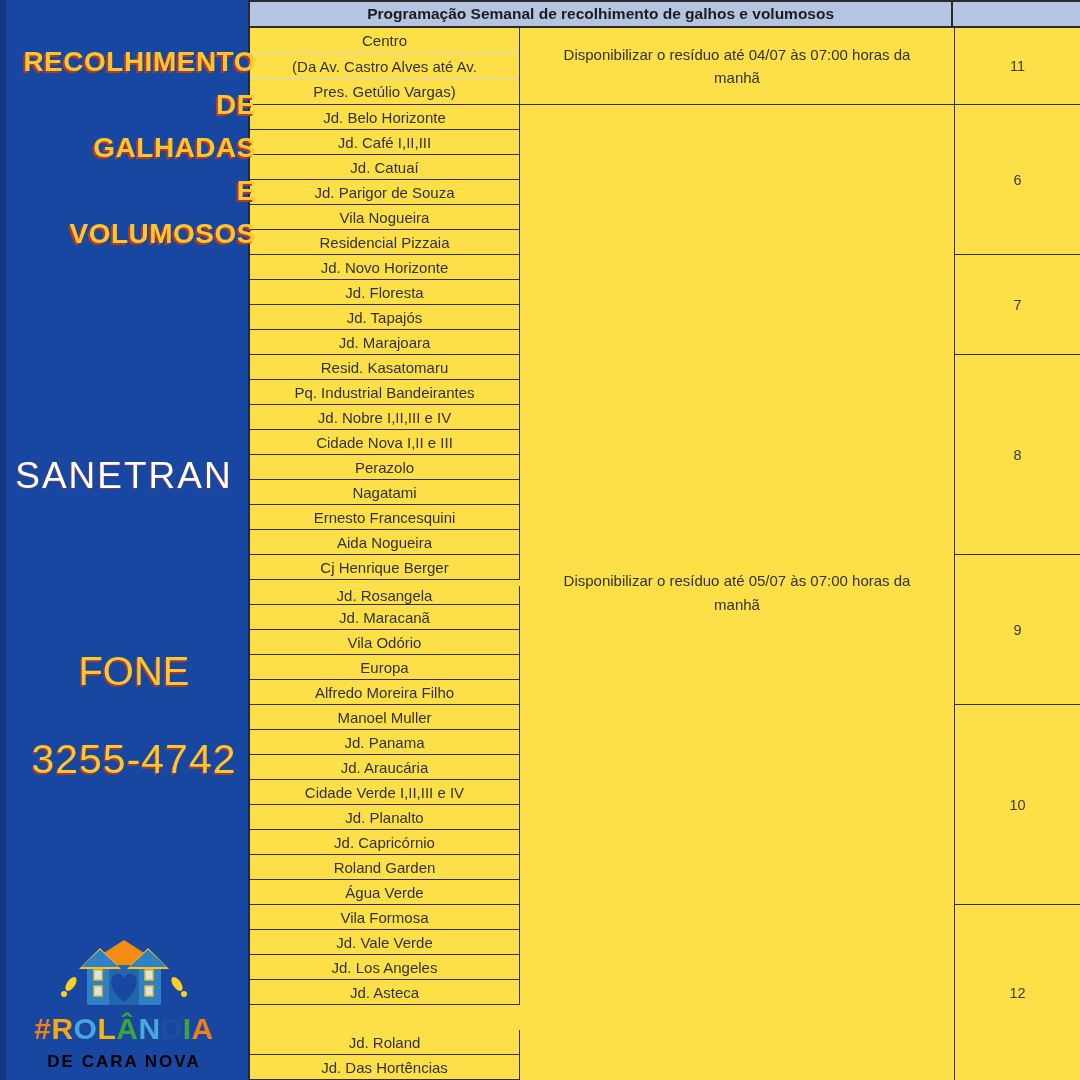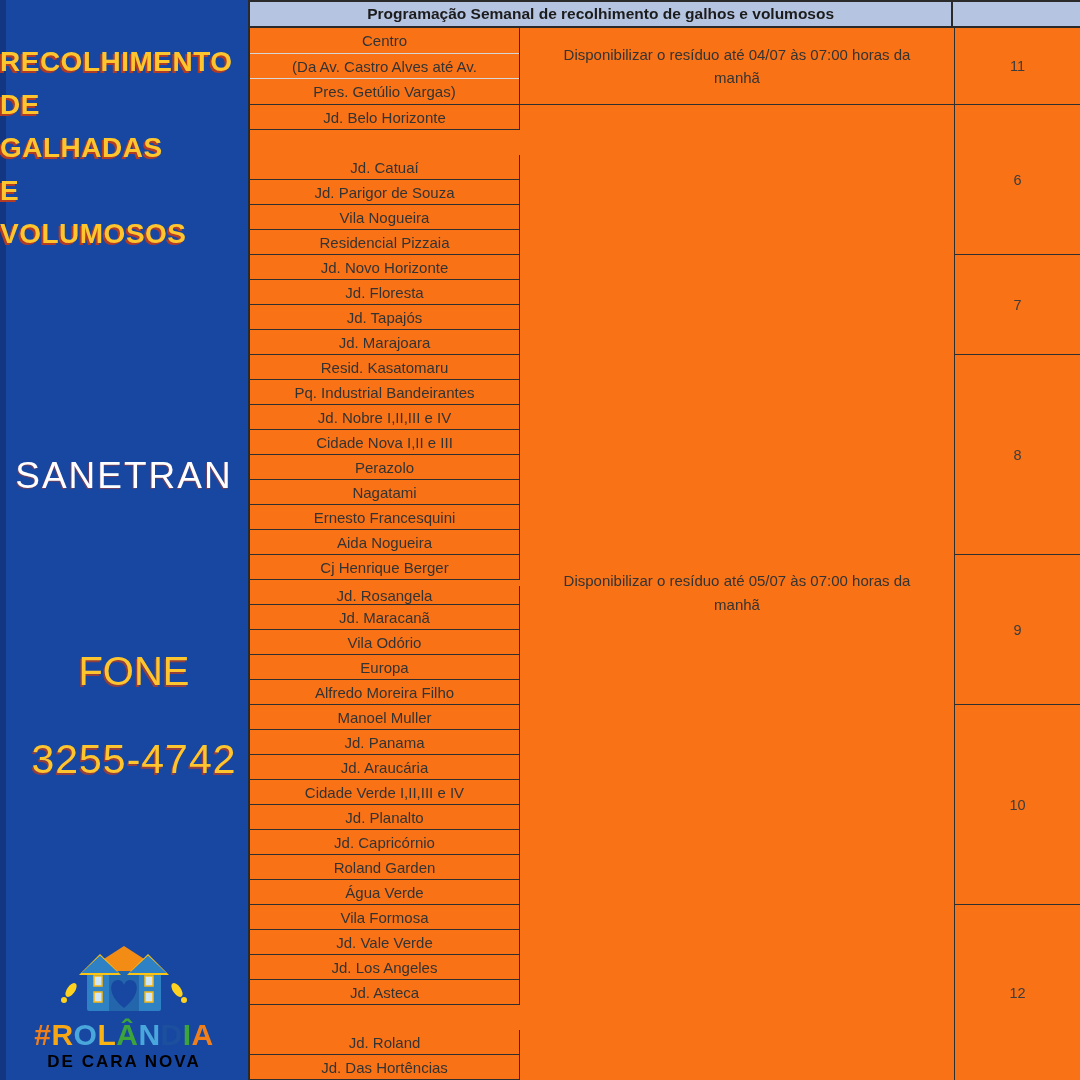--- a/index.html
+++ b/index.html
@@ -4,39 +4,39 @@
 <style>
   * { margin:0; padding:0; box-sizing:border-box; }
   html,body { width:1080px; height:1080px; overflow:hidden; background:#fff;
               font-family:"Liberation Sans", sans-serif; }
   .canvas { position:relative; width:1080px; height:1080px; display:flex; }
 
   
   .sidebar { position:relative; width:248px; height:1080px; background:#1747a1; flex:0 0 248px; }
   .sidebar-edge { position:absolute; left:0; top:0; width:6px; height:100%;
                   background:rgba(8,24,70,0.35); }
-  .poster-title { position:absolute; top:40px; left:0; width:100%; text-align:left;
+  .poster-title { position:absolute; top:40px; left:8px; width:100%; text-align:right;
                   color:#fdc62f; font-weight:800; font-size:28px; line-height:43px;
                   letter-spacing:0.5px; text-shadow:-2px 2px 0 #b23b26; }
   .company { position:absolute; top:455px; left:0; width:100%; text-align:center;
              color:#ffffff; font-weight:400; font-size:37px; letter-spacing:2px;
              text-shadow:-1px 1px 0 rgba(178,59,38,0.55); }
   .phone-block { position:absolute; top:645px; left:0; width:100%; text-align:center;
                  color:#fdc62f; font-weight:400; line-height:52px;
                  text-shadow:-1.5px 1.5px 0 rgba(178,59,38,0.8);padding-left:20px; }
   .phone-label { font-size:40px; }
   .phone-number { font-size:41px; letter-spacing:1px;margin-top:36px; }
   .logo { position:absolute; bottom:8px; left:0; width:100%; text-align:center; }
   .logo svg { display:block; margin:0 auto 2px auto; }
   .logo-word { font-size:30px; font-weight:800; letter-spacing:0.5px; line-height:30px; }
   .logo-word span { display:inline-block; }
-  .logo-tagline { font-size:17px; font-weight:700; letter-spacing:2px; margin-top:2px; }
+  .logo-tagline { font-size:17px; font-weight:700; letter-spacing:2px; margin-top:8px; }
 
   
-  .table-area { width:832px; height:1080px; background:#f97316; }
+  .table-area { width:832px; height:1080px; background:#fde047; }
   .thead { display:flex; height:28px; border-top:2px solid #2a2a2a; border-left:2px solid #2a2a2a; }
   .th-main { width:705px; background:#b5c4e0; border-right:2px solid #2a2a2a;
              border-bottom:2px solid #2a2a2a; display:flex; align-items:center;
              justify-content:center; font-weight:700; font-size:15.5px; color:#1c1c1c; }
   .th-day  { width:127px; background:#b5c4e0; border-bottom:2px solid #2a2a2a; }
   .tbody { display:grid; width:832px; height:1052px;
            grid-template-columns:270px 435px 127px;
            grid-template-rows:77px repeat(39, 25px);
            border-left:2px solid #2a2a2a; }
   .cell-n { grid-column:1; border-right:1.5px solid #2f2f2f; border-bottom:1.5px solid #2f2f2f;
@@ -117,20 +117,21 @@
       <div class="th-day"></div>
     </div>
     <div class="tbody" id="tbody">
         <div class="cell-n cell-n-multi" style="grid-row: 1 / span 1;">
           <div class="line">Centro</div>
           <div class="line">(Da Av. Castro Alves até Av.</div>
           <div class="line">Pres. Getúlio Vargas)</div>
         </div>
         <div class="cell-d" style="grid-row: 1 / span 1;">11</div>
         <div class="cell-n" style="grid-row: 2 / span 1;">Jd. Belo Horizonte</div>
+        <div class="cell-n" style="grid-row: 3 / span 1;">Jd. Café I,II,III</div>
         <div class="cell-n" style="grid-row: 4 / span 1;">Jd. Catuaí</div>
         <div class="cell-n" style="grid-row: 5 / span 1;">Jd. Parigor de Souza</div>
         <div class="cell-n" style="grid-row: 6 / span 1;">Vila Nogueira</div>
         <div class="cell-n" style="grid-row: 7 / span 1;">Residencial Pizzaia</div>
         <div class="cell-d" style="grid-row: 2 / span 6;">6</div>
         <div class="cell-n" style="grid-row: 8 / span 1;">Jd. Novo Horizonte</div>
         <div class="cell-n" style="grid-row: 9 / span 1;">Jd. Floresta</div>
         <div class="cell-n" style="grid-row: 10 / span 1;">Jd. Tapajós</div>
         <div class="cell-n" style="grid-row: 11 / span 1;">Jd. Marajoara</div>
         <div class="cell-d" style="grid-row: 8 / span 4;">7</div>

